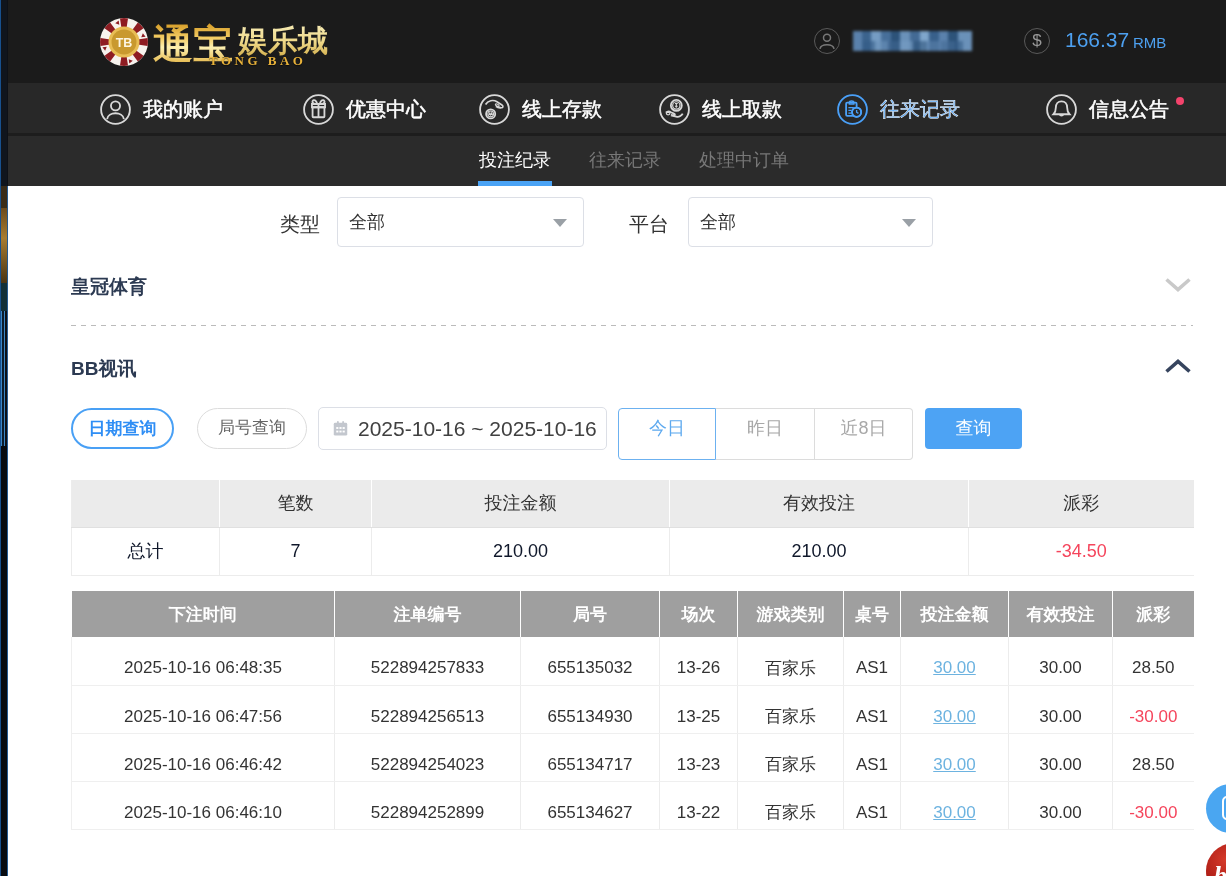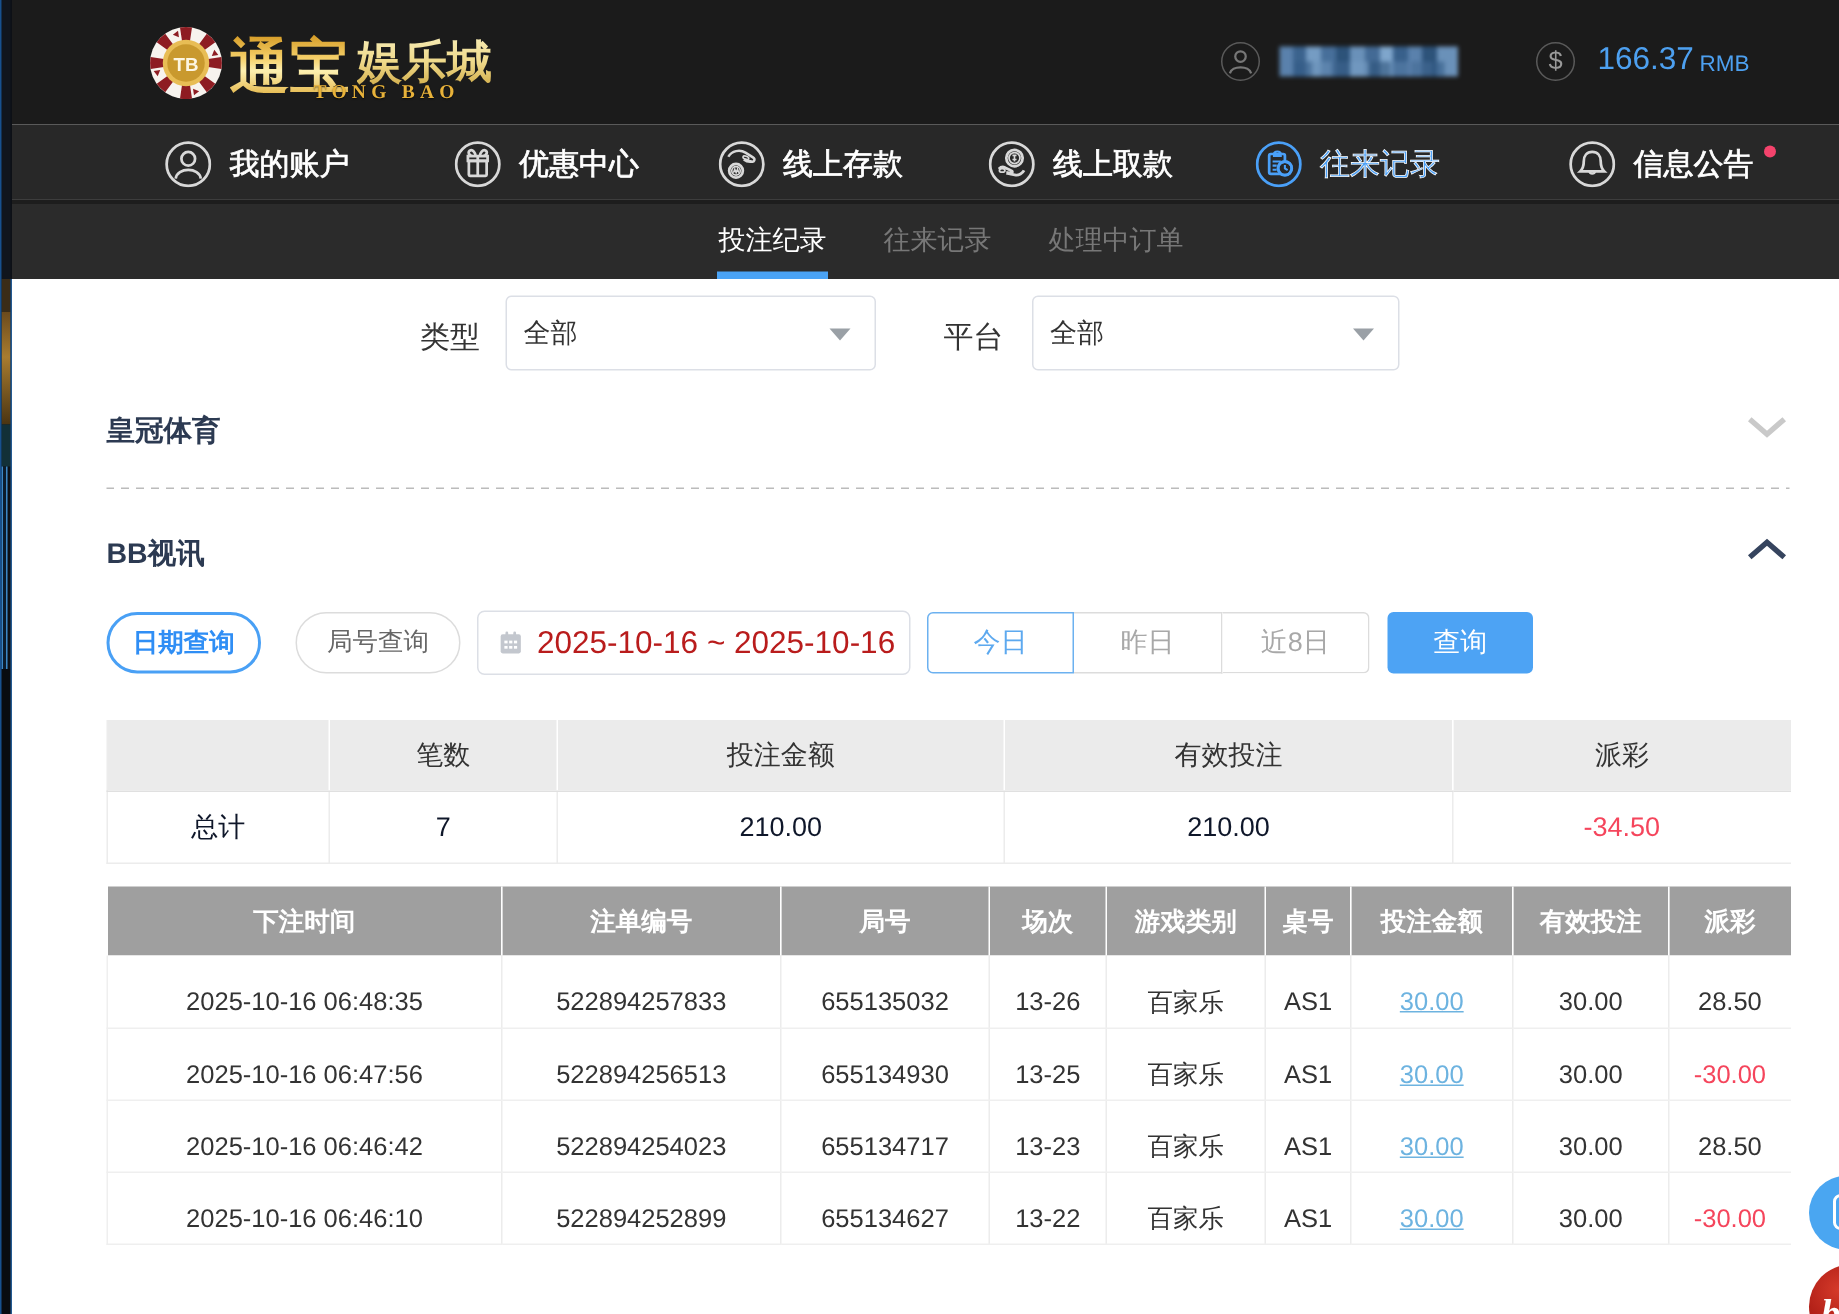--- a/index.html
+++ b/index.html
@@ -55,22 +55,22 @@
   border-left:7px solid transparent; border-right:7px solid transparent; border-top:8px solid #9aa0a6; }
 
 .sechead { position:absolute; font-size:19px; font-weight:bold; color:#2c3a52; }
 .dotline { position:absolute; height:1px; background:repeating-linear-gradient(90deg,#bbb 0 5px,transparent 5px 10px); }
 
 
 .pill { position:absolute; height:41px; border-radius:21px; background:#fff; text-align:center; font-size:17px; line-height:38px; }
 .pill.on { border:2px solid #49a0f5; color:#2f8ef5; font-weight:bold; }
 .pill.off { border:1px solid #dcdcdc; color:#666; }
 #datebox { position:absolute; height:43px; border:1px solid #dcdfe6; border-radius:5px; background:#fff;
-  font-size:21px; color:#b91c1c; display:flex; align-items:center; }
-.grp { position:absolute; height:41px; background:#fff; text-align:center; font-size:18px; line-height:39px; }
+  font-size:21px; color:#404040; display:flex; align-items:center; }
+.grp { position:absolute; height:52px; background:#fff; text-align:center; font-size:18px; line-height:39px; }
 #btn-query { position:absolute; height:41px; background:#4da3f4; color:#fff; font-size:18px; text-align:center; line-height:41px; border-radius:4px; }
 
 
 table { border-collapse:collapse; table-layout:fixed; }
 #sumtab { position:absolute; left:63px; top:294px; width:1122px; }
 #sumtab th { background:#ebebeb; font-size:18px; font-weight:normal; color:#333; height:47px; border-right:1px solid #fff; border-bottom:1px solid #e0e0e0;}
 #sumtab th:last-child, #sumtab td:last-child { border-right:none; }
 #sumtab td:first-child, #sumtab th:first-child { border-left:1px solid #ececec; }
 #sumtab td { background:#fff; font-size:18px; color:#0f172a; height:48px; text-align:center; border-right:1px solid #ececec; border-bottom:1px solid #ececec; }
 #dettab { position:absolute; left:63px; top:405px; width:1122px; }
@@ -127,21 +127,21 @@
         <path d="M3.5 21.5c1.5-6.5 15.5-6.5 17 0"></path>
     </svg>
   </div>
   <div class="abs" id="blurname"></div>
   <div class="abs hr-ic" style="left:1024px; top:28px;">
     <span style="color:#999; font-size:17px;">$</span>
   </div>
   <div class="abs" style="left:1065px; top:28px; color:#4da0f0; font-size:21px;">166.37</div>
   <div class="abs" style="left:1133px; top:34px; color:#4da0f0; font-size:15px;">RMB</div>
 
-  <div class="nav-item" style="left:110px;">
+  <div class="nav-item" style="left:100px;">
     <svg width="31" height="31" viewBox="0 0 34 34" fill="none" stroke="#d8d8d8" stroke-width="2">
         <circle cx="17" cy="17" r="15.8"></circle>
         <circle cx="17" cy="13" r="5"></circle>
         <path d="M7.8 27.5c1-8.5 17.4-8.5 18.4 0"></path>
       </svg>
     <span>我的账户</span>
   </div>
   <div class="nav-item" style="left:303px;">
     <svg width="31" height="31" viewBox="0 0 34 34" fill="none" stroke="#d8d8d8" stroke-width="2">
         <circle cx="17" cy="17" r="15.8"></circle>

